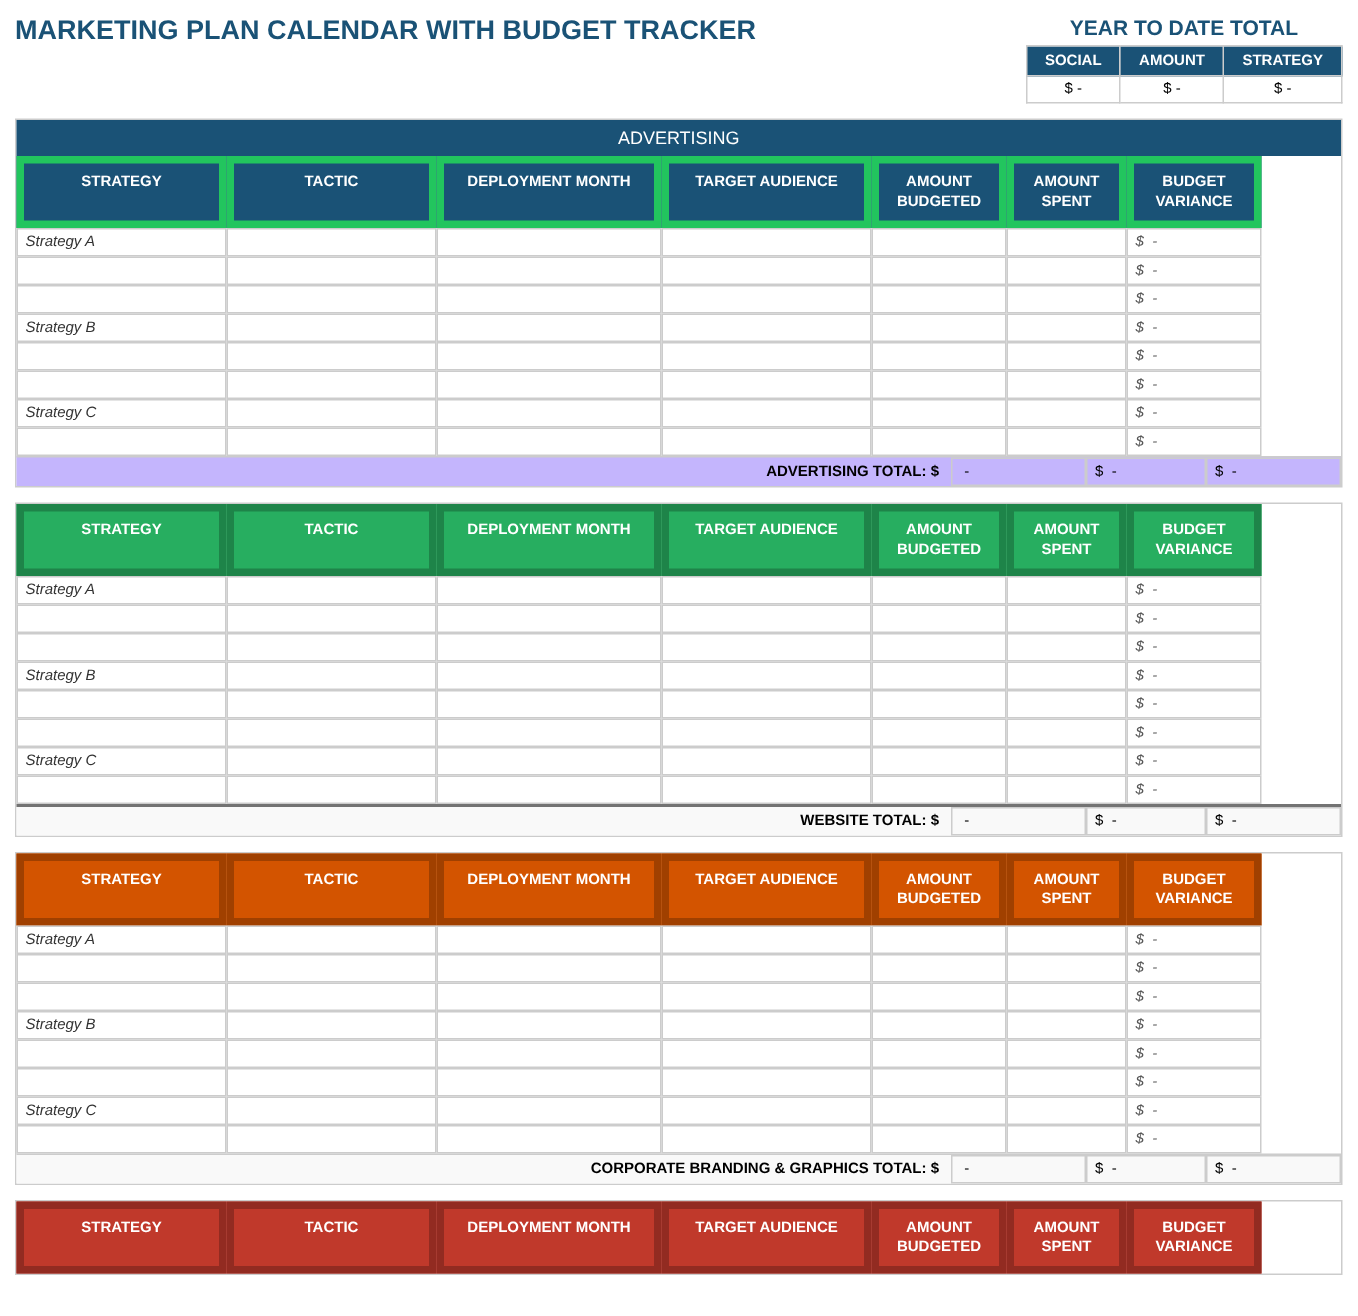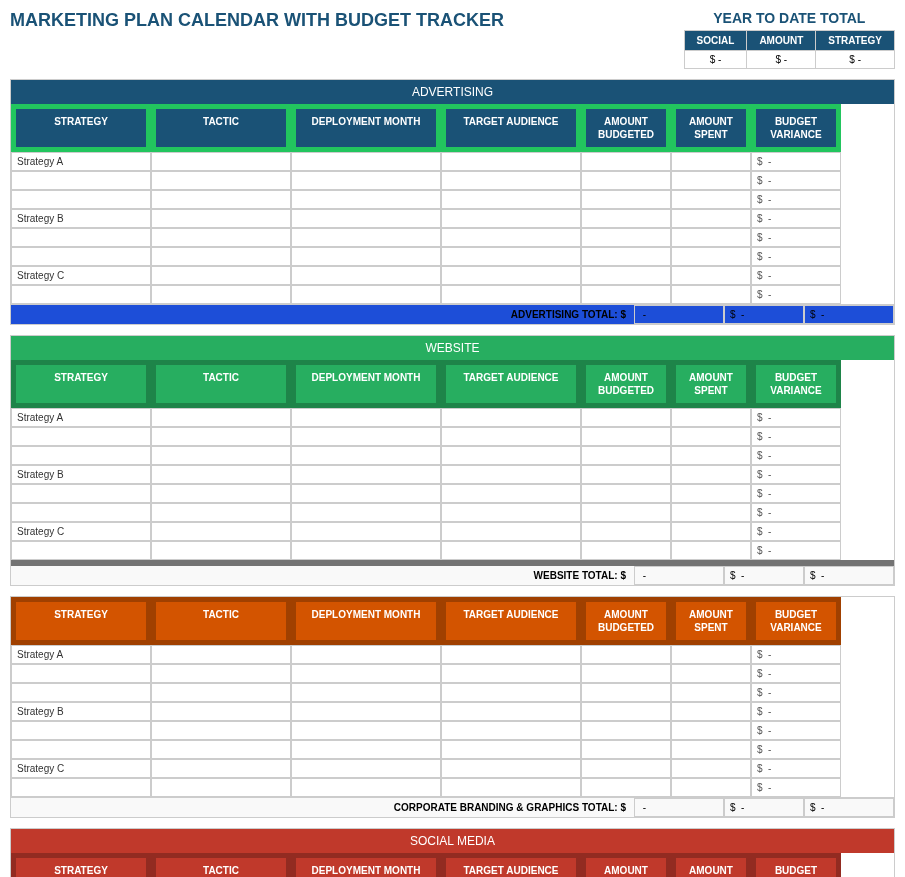--- a/index.html
+++ b/index.html
@@ -21,21 +21,21 @@
     .website-header { background: #27ae60; }
     .branding-header { background: #d35400; }
     .social-header { background: #c0392b; }
 
     .col-headers { display: grid; grid-template-columns: 140px 140px 150px 140px 90px 80px 90px; }
     .col-header-cell { background: #1a5276; color: #fff; font-weight: bold; padding: 6px 1px; text-align: center; font-size: 10px; text-transform: uppercase; border: 5px solid #22c55e; line-height: 1.3; }
     .col-header-cell.green { background: #27ae60; border-color: #1e8449; }
     .col-header-cell.orange { background: #d35400; border-color: #a04000; }
     .col-header-cell.red { background: #c0392b; border-color: #922b21; }
 
-    .data-row { display: grid; grid-template-columns: 140px 140px 150px 140px 90px 80px 90px; }
+    .data-row { display: grid; grid-template-columns: 140px 140px 150px 140px 90px 80px 90px; font-style: italic; }
     .data-cell { border: 1px solid #ccc; padding: 3px 5px; font-size: 10px; min-height: 18px; }
     .data-cell.currency { display: flex; align-items: center; font-size: 10px; color: #555; }
     .data-cell.currency::before { content: ""; }
     .dollar-sign { color: #555; font-size: 10px; }
 
     .strategy-label { font-size: 10px; color: #333; }
   </style>
 </head>
 <body>
 
@@ -142,30 +142,29 @@
   <div class="data-row">
     <div class="data-cell"></div>
     <div class="data-cell"></div>
     <div class="data-cell"></div>
     <div class="data-cell"></div>
     <div class="data-cell"></div>
     <div class="data-cell"></div>
     <div class="data-cell currency"><span class="dollar-sign">$</span>&nbsp;&nbsp;-</div>
   </div>
 
-  <div style="display:grid; grid-template-columns: 1fr 90px 80px 90px; background:#1d4ed8; border-top:1px solid #ccc;">
+  <div style="display:grid; grid-template-columns: 1fr 90px 80px 90px; background:#c4b5fd; border-top:1px solid #ccc;">
     <div style="text-align:right; font-weight:bold; font-size:10px; padding:4px 8px; display:flex; align-items:center; justify-content:flex-end;">ADVERTISING TOTAL: $</div>
     <div class="data-cell" style="display:flex;align-items:center;">&nbsp;-</div>
     <div class="data-cell" style="display:flex;align-items:center;">$ &nbsp;-</div>
     <div class="data-cell" style="display:flex;align-items:center;">$ &nbsp;-</div>
   </div>
 </div>
 
 <div class="section-wrapper">
-  <div class="section-header website-header">WEBSITE</div>
   <div class="col-headers">
     <div class="col-header-cell green">STRATEGY</div>
     <div class="col-header-cell green">TACTIC</div>
     <div class="col-header-cell green">DEPLOYMENT MONTH</div>
     <div class="col-header-cell green">TARGET AUDIENCE</div>
     <div class="col-header-cell green">AMOUNT BUDGETED</div>
     <div class="col-header-cell green">AMOUNT SPENT</div>
     <div class="col-header-cell green">BUDGET VARIANCE</div>
   </div>
 
@@ -237,21 +236,21 @@
   <div class="data-row">
     <div class="data-cell"></div>
     <div class="data-cell"></div>
     <div class="data-cell"></div>
     <div class="data-cell"></div>
     <div class="data-cell"></div>
     <div class="data-cell"></div>
     <div class="data-cell currency"><span class="dollar-sign">$</span>&nbsp;&nbsp;-</div>
   </div>
 
-  <div style="display:grid; grid-template-columns: 1fr 90px 80px 90px; background:#f9f9f9; border-top:6px solid #737373;">
+  <div style="display:grid; grid-template-columns: 1fr 90px 80px 90px; background:#f9f9f9; border-top:2px solid #737373;">
     <div style="text-align:right; font-weight:bold; font-size:10px; padding:4px 8px; display:flex; align-items:center; justify-content:flex-end;">WEBSITE TOTAL: $</div>
     <div class="data-cell" style="display:flex;align-items:center;">&nbsp;-</div>
     <div class="data-cell" style="display:flex;align-items:center;">$ &nbsp;-</div>
     <div class="data-cell" style="display:flex;align-items:center;">$ &nbsp;-</div>
   </div>
 </div>
 
 <div class="section-wrapper">
   <div class="col-headers">
     <div class="col-header-cell orange">STRATEGY</div>
@@ -340,21 +339,20 @@
 
   <div style="display:grid; grid-template-columns: 1fr 90px 80px 90px; background:#f9f9f9; border-top:1px solid #ccc;">
     <div style="text-align:right; font-weight:bold; font-size:10px; padding:4px 8px; display:flex; align-items:center; justify-content:flex-end;">CORPORATE BRANDING &amp; GRAPHICS TOTAL: $</div>
     <div class="data-cell" style="display:flex;align-items:center;">&nbsp;-</div>
     <div class="data-cell" style="display:flex;align-items:center;">$ &nbsp;-</div>
     <div class="data-cell" style="display:flex;align-items:center;">$ &nbsp;-</div>
   </div>
 </div>
 
 <div class="section-wrapper">
-  <div class="section-header social-header">SOCIAL MEDIA</div>
   <div class="col-headers">
     <div class="col-header-cell red">STRATEGY</div>
     <div class="col-header-cell red">TACTIC</div>
     <div class="col-header-cell red">DEPLOYMENT MONTH</div>
     <div class="col-header-cell red">TARGET AUDIENCE</div>
     <div class="col-header-cell red">AMOUNT BUDGETED</div>
     <div class="col-header-cell red">AMOUNT SPENT</div>
     <div class="col-header-cell red">BUDGET VARIANCE</div>
   </div>
 </div>

